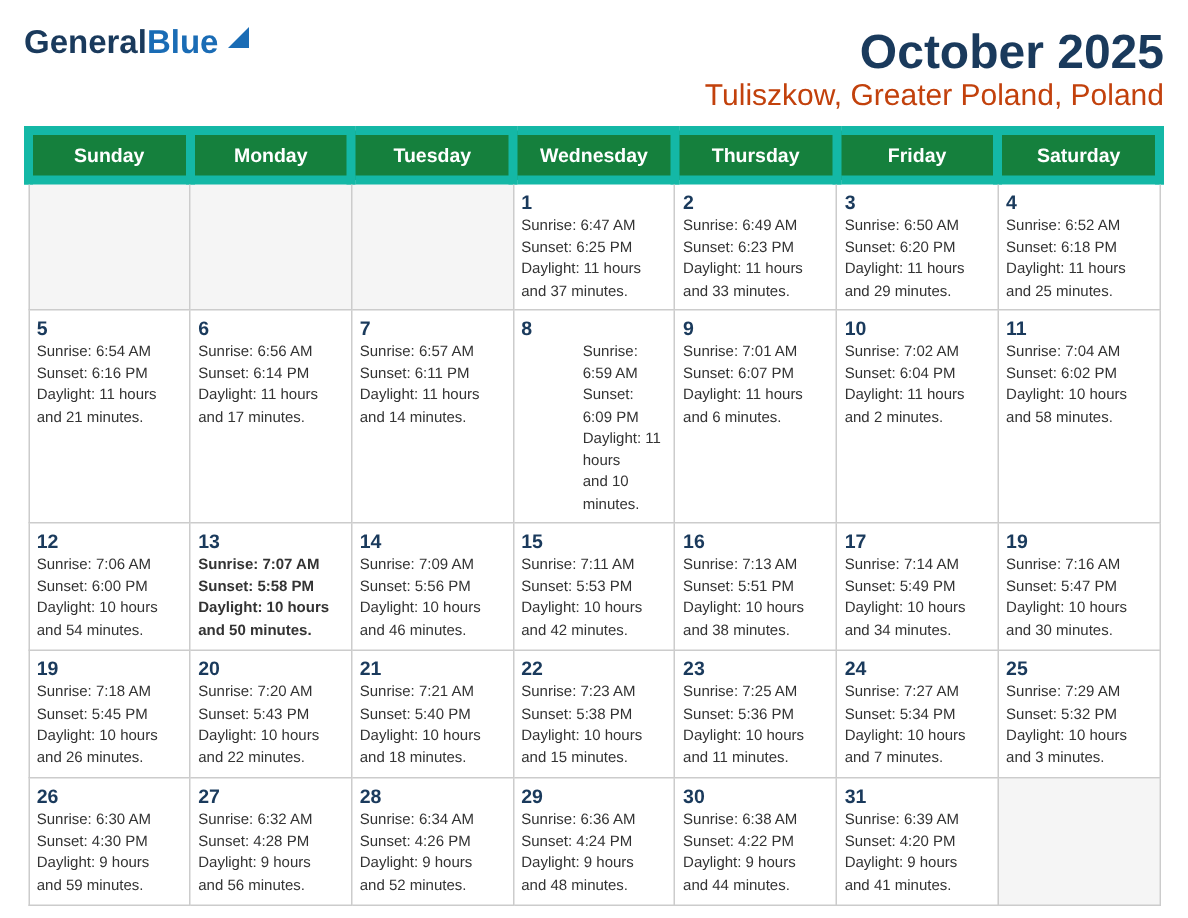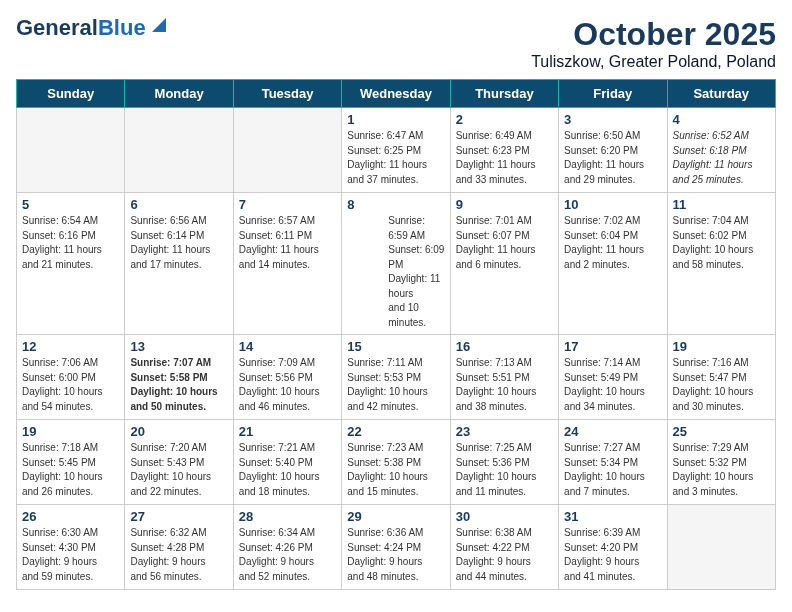--- a/index.html
+++ b/index.html
@@ -30,35 +30,35 @@
     .logo-text span.blue { color: #1a6cb5; }
     .title-block {
       text-align: right;
     }
     .month-title {
       font-size: 32px;
       font-weight: bold;
       color: #1a3a5c;
     }
     .location-title {
-      font-size: 16px;
-      color: #0f172a;
+      font-size: 20px;
+      color: #c2410c;
     }
     .calendar {
       width: 100%;
       border-collapse: collapse;
       border: 1px solid #ccc;
     }
     .calendar th {
-      background: #0c4a6e;
+      background: #15803d;
       color: #fff;
       font-size: 13px;
       font-weight: bold;
       padding: 6px 4px;
-      border: 1px solid #14b8a6;
+      border: 6px solid #14b8a6;
       text-align: center;
     }
     .calendar td {
       vertical-align: top;
       border: 1px solid #ccc;
       padding: 4px 5px;
       font-size: 10.5px;
       color: #222;
       width: 108px;
       min-height: 80px;
@@ -135,21 +135,21 @@
         </td>
         <td>
           <div class="day-num">3</div>
           <div class="day-info" style="white-space: pre-line;">Sunrise: 6:50 AM
 Sunset: 6:20 PM
 Daylight: 11 hours
 and 29 minutes.</div>
         </td>
         <td>
           <div class="day-num">4</div>
-          <div class="day-info" style="white-space: pre-line; font-style: italic;">Sunrise: 6:52 AM
+          <div class="day-info" style="white-space: pre-line;">Sunrise: 6:52 AM
 Sunset: 6:18 PM
 Daylight: 11 hours
 and 25 minutes.</div>
         </td>
       </tr>
       <tr class="week-row">
         <td>
           <div class="day-num">5</div>
           <div class="day-info" style="white-space: pre-line;">Sunrise: 6:54 AM
 Sunset: 6:16 PM

